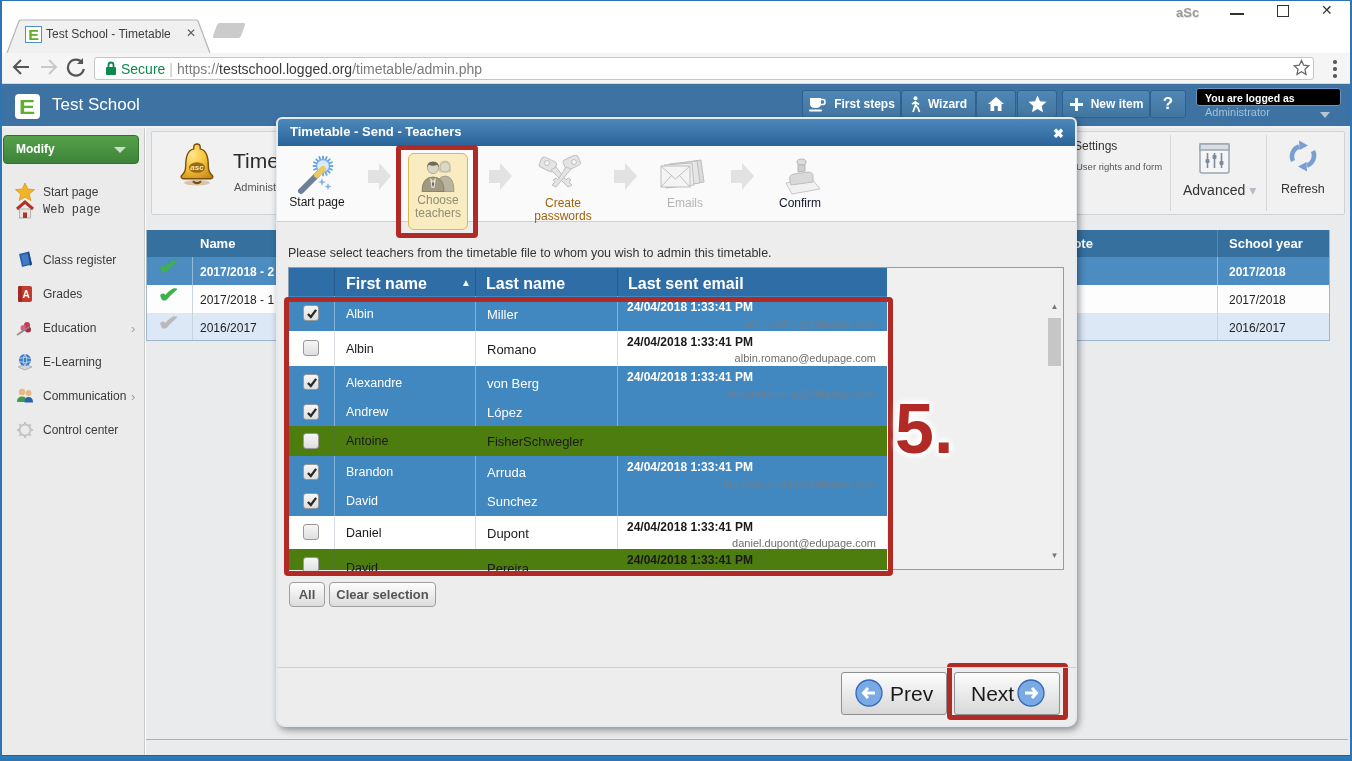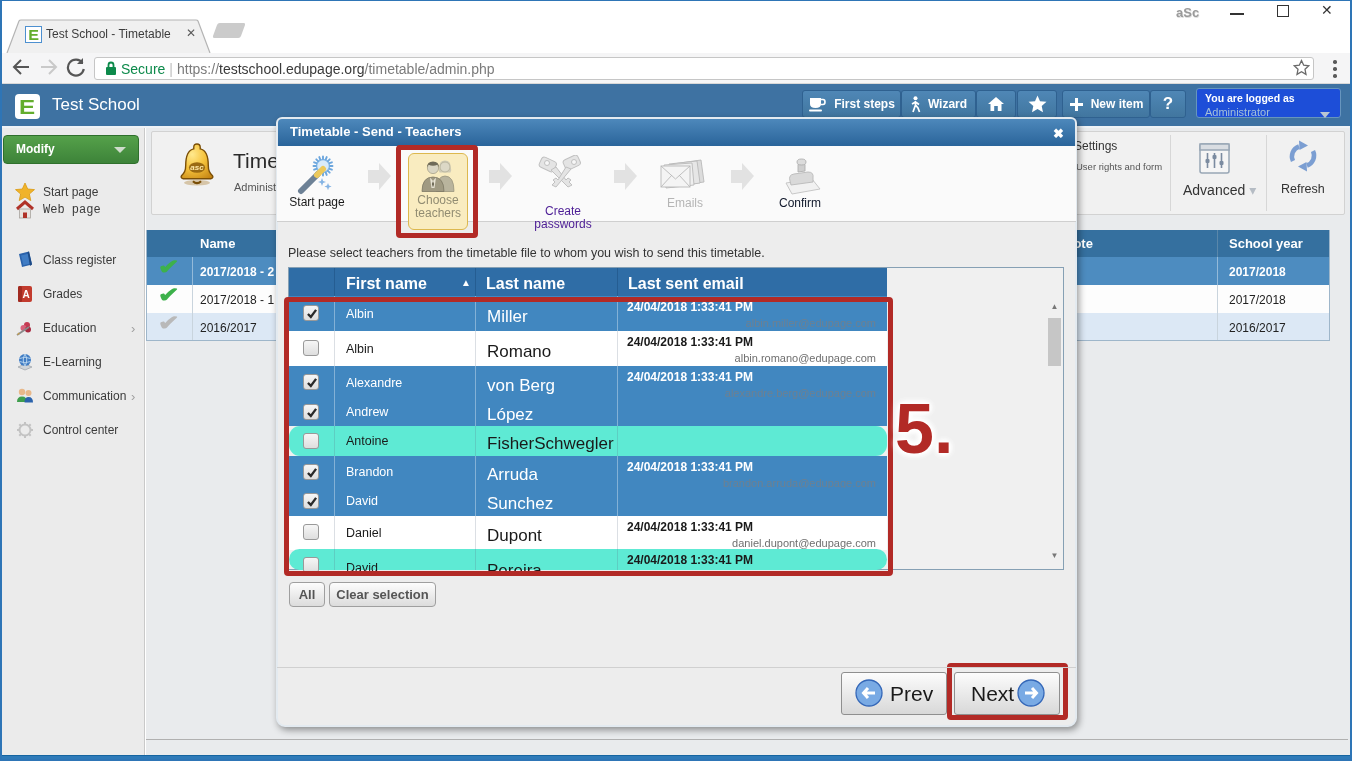--- a/index.html
+++ b/index.html
@@ -26,21 +26,21 @@
 #addrtext .dom { color:#3a3a3a; }
 #star8 { left:1293px; top:59px; }
 #dots { left:1333px; top:60px; }
 #dots i { display:block; width:3.5px; height:3.5px; border-radius:50%; background:#5a5a5a; margin:0 0 3.5px 0; }
 #phead { left:0; top:84px; width:1352px; height:42px; background:#3e72a2; }
 #phead2 { left:0; top:126px; width:1352px; height:2px; background:#eef2f6; }
 #plogo { left:15px; top:94px; width:25px; height:25px; background:#fff; border-radius:4px; display:flex; align-items:center; justify-content:center; }
 #plogo span { color:#63ad2d; font-size:21px; font-weight:bold; line-height:21px; display:block; transform:scaleX(1.15); }
 #pname { left:52px; top:95px; font-size:17px; color:#fff; }
 .hbtn { top:90px; height:28px; background:linear-gradient(#4f87b6,#41769f); border:1px solid #2f6190; border-radius:3px; color:#fff; font-size:12px; font-weight:bold; display:flex; align-items:center; justify-content:center; gap:7px; white-space:nowrap; }
-#loggedas { left:1196px; top:88px; width:145px; height:30px; background:#1d4ed8; border:1px solid #6795bd; border-radius:3px; color:#fff; padding:3px 0 0 8px; }
+#loggedas { left:1196px; top:88px; width:145px; height:18px; background:#000000; border:1px solid #6795bd; border-radius:3px; color:#fff; padding:3px 0 0 8px; }
 #loggedas .l1 { font-size:10.5px; font-weight:bold; }
 #loggedas .l2 { font-size:11px; color:#a5c0d8; margin-top:2px; }
 #loggedas .arr { position:absolute; right:10px; top:23px; width:0; height:0; border-left:5px solid transparent; border-right:5px solid transparent; border-top:6px solid #b9c6d2; }
 #sidebar { left:0; top:128px; width:145px; height:634px; background:#ebebeb; border-right:1px solid #c9c9c9; }
 #modify { left:3px; top:135px; width:136px; height:29px; background:linear-gradient(#55a14a,#3d8339); border:1px solid #2f702c; border-radius:4px; color:#fff; font-size:12px; font-weight:bold; line-height:27px; padding-left:12px; }
 #modify .arr { position:absolute; right:12px; top:11px; width:0; height:0; border-left:6px solid transparent; border-right:6px solid transparent; border-top:6px solid #cfdccc; }
 .sitem { left:0; width:145px; height:34px; }
 .slabel { position:absolute; left:43px; top:10px; font-size:12px; color:#3b3b3b; }
 .schev { position:absolute; left:131px; top:10px; font-size:13px; color:#a0a0a0; }
 #main { left:146px; top:128px; width:1204px; height:634px; background:#e9ebed; }
@@ -76,28 +76,28 @@
 .arrowblock .t { position:absolute; left:11px; top:0; width:0; height:0; border-top:13px solid transparent; border-bottom:14px solid transparent; border-left:12px solid #e2e2e2; }
 #chooseybox { left:408px; top:153px; width:60px; height:77px; background:#f9ecc0; border:1px solid #ddb84e; border-radius:6px; }
 #minstr { left:288px; top:246px; font-size:12.5px; color:#333; }
 #mtable { left:288px; top:267px; width:776px; height:303px; background:#f0f0f0; border:1px solid #86a0b4; }
 #mthead { left:289px; top:268px; width:598px; height:28px; background:#2f6da6; }
 .mth { position:absolute; top:7px; color:#fff; font-weight:bold; font-size:16px; }
 .mrow { left:289px; width:598px; }
 .mcb { position:absolute; left:14px; width:16px; height:16px; background:linear-gradient(#f6f6f6,#dedede); border:1px solid #999; border-radius:3px; }
 .mcb svg { position:absolute; left:1px; top:1px; }
 .fn { position:absolute; left:57px; font-size:12.5px; }
-.ln { position:absolute; left:198px; font-size:17px; }
+.ln { position:absolute; left:198px; font-size:13px; }
 .dt { position:absolute; left:338px; top:4px; font-size:12px; font-weight:bold; }
 .em { position:absolute; right:11px; top:21px; font-size:11px; }
 .rowsel { background:#4187c0; color:#fff; }
 .rowsel .em { color:#6e8090; }
 .rowwhite { background:#fff; color:#1a1a1a; }
 .rowwhite .em { color:#6f6f6f; }
-.rowalt { background:#5eead4; color:#1a1a1a;border-radius:11px; }
+.rowalt { background:#4d7c0f; color:#1a1a1a; }
 .mvline { position:absolute; top:0; width:1px; height:100%; background:rgba(90,110,130,0.22); }
 #msb { left:1046px; top:297px; width:17px; height:272px; background:#f0f0f0; }
 #msbup { left:1047px; top:302px; width:15px; font-size:8px; color:#777; text-align:center; }
 #msbdn { left:1047px; top:551px; width:15px; font-size:8px; color:#777; text-align:center; }
 #msbthumb { left:1048px; top:318px; width:13px; height:48px; background:#c6c6c6; }
 .redbox { position:absolute; border:5px solid #b22a26; border-radius:4px; }
 #red5 { left:895px; top:389px; font-size:70px; font-weight:bold; color:#b22a26; text-shadow:0 0 3px #fff, 0 0 5px #fff, 2px 0 6px #fff, -2px 0 6px #fff, 0 2px 6px #fff, 0 -2px 6px #fff, 0 0 10px #fff; }
 .graybtn { position:absolute; background:linear-gradient(#fdfdfd,#dcdcdc); border:1px solid #9f9f9f; border-radius:4px; color:#555; font-weight:bold; font-size:13px; text-align:center; }
 #mfootline { left:277px; top:667px; width:799px; height:1px; background:#d0d0d0; }
 .navbigbtn { position:absolute; top:672px; height:43px; background:linear-gradient(#fcfcfc,#d8d8d8); border:1px solid #8f8f8f; border-radius:3px; color:#1a1a1a; font-size:21px; }
@@ -136,21 +136,21 @@
       </svg></div>
   <div class="abs" style="left:66px; top:57px;"><svg width="20" height="20" viewBox="0 0 20 20">
         <path d="M16.5 6 A 8 8 0 1 0 17.8 12" stroke="#565656" stroke-width="2.2" fill="none"></path>
         <path d="M17 1 L17 7 L11 7" fill="#565656" stroke="none"></path>
       </svg></div>
   <div class="abs" id="addrbar"></div>
   <div class="abs" style="left:105px; top:61px;"><svg width="12" height="15" viewBox="0 0 12 15">
         <rect x="1" y="6" width="10" height="8" rx="1" fill="#0d8a4b"></rect>
         <path d="M3.5 6 V4 a2.5 2.5 0 0 1 5 0 V6" stroke="#0d8a4b" stroke-width="1.8" fill="none"></path>
       </svg></div>
-  <div class="abs" id="addrtext"><span class="sec">Secure</span><span class="sep">|</span>https://<span class="dom">testschool.edupage.org</span>/timetable/admin.php</div>
+  <div class="abs" id="addrtext"><span class="sec">Secure</span><span class="sep">|</span>https://<span class="dom">testschool.logged.org</span>/timetable/admin.php</div>
   <div class="abs" id="star8"><svg width="17" height="17" viewBox="0 0 17 17">
         <path d="M8.5 1.5 L10.7 6.2 L15.8 6.8 L12 10.3 L13 15.4 L8.5 12.8 L4 15.4 L5 10.3 L1.2 6.8 L6.3 6.2 Z" fill="none" stroke="#6a6a6a" stroke-width="1.3"></path>
       </svg></div>
   <div class="abs" id="dots">
       <i></i>
       <i></i>
       <i></i>
     </div>
 
   <div class="abs" id="phead"></div>
@@ -382,40 +382,40 @@
     </g>
   </svg></div>
   <div class="abs" style="left:778px; top:155px;"><svg width="46" height="40" viewBox="0 0 46 40">
     <path d="M8 28 L34 24 L42 34 L14 39 Z" fill="#f1f1f1" stroke="#c2c2c2" stroke-width="0.9"></path>
     <path d="M12 26 Q10 20 16 19 L30 17 Q36 17 35 23 L35 27 L13 30 Z" fill="#d9d9d9" stroke="#b9b9b9" stroke-width="0.9"></path>
     <path d="M20 17 L20 10 Q20 8 22 8 L25 8 Q27 8 27 10 L27 16 Z" fill="#cfcfcf" stroke="#b0b0b0" stroke-width="0.9"></path>
     <ellipse cx="23.5" cy="7" rx="4.5" ry="3" fill="#dcdcdc" stroke="#b0b0b0" stroke-width="0.9"></ellipse>
     </svg></div>
   <div class="abs steplabel" style="left:282px; top:196px; width:70px; color:#1a1a1a; font-size:12px;">Start page</div>
   <div class="abs steplabel" style="left:405px; top:194px; width:66px; color:#918c72;">Choose<br>teachers</div>
-  <div class="abs steplabel" style="left:518px; top:197px; width:90px; color:#4c1d95;margin-top:8px;">Create<br>passwords</div>
+  <div class="abs steplabel" style="left:518px; top:197px; width:90px; color:#a16207;">Create<br>passwords</div>
   <div class="abs steplabel" style="left:655px; top:197px; width:60px; color:#b5b5b5;">Emails</div>
   <div class="abs steplabel" style="left:770px; top:197px; width:60px; color:#0f172a;">Confirm</div>
   <div class="abs arrowblock" style="left:368px;">
       <span class="r"></span>
       <span class="t"></span>
     </div>
   <div class="abs arrowblock" style="left:489px;">
       <span class="r"></span>
       <span class="t"></span>
     </div>
   <div class="abs arrowblock" style="left:614px;">
       <span class="r"></span>
       <span class="t"></span>
     </div>
   <div class="abs arrowblock" style="left:731px;">
       <span class="r"></span>
       <span class="t"></span>
     </div>
-  <div class="abs" id="minstr">Please select teachers from the timetable file to whom you wish to send this timetable.</div>
+  <div class="abs" id="minstr">Please select teachers from the timetable file to whom you wish to admin this timetable.</div>
 
   <div class="abs" id="mtable"></div>
   <div class="abs" id="mthead">
     <span class="mth" style="left:57px;">First name</span>
     <span class="mth" style="left:197px;">Last name</span>
     <span class="mth" style="left:339px;">Last sent email</span>
     <span class="mth" style="left:172px; font-size:10px; top:9px;">▲</span>
     <span class="mvline" style="left:45px; background:#255d92;"></span>
     <span class="mvline" style="left:186px; background:#255d92;"></span>
     <span class="mvline" style="left:328px; background:#255d92;"></span>

